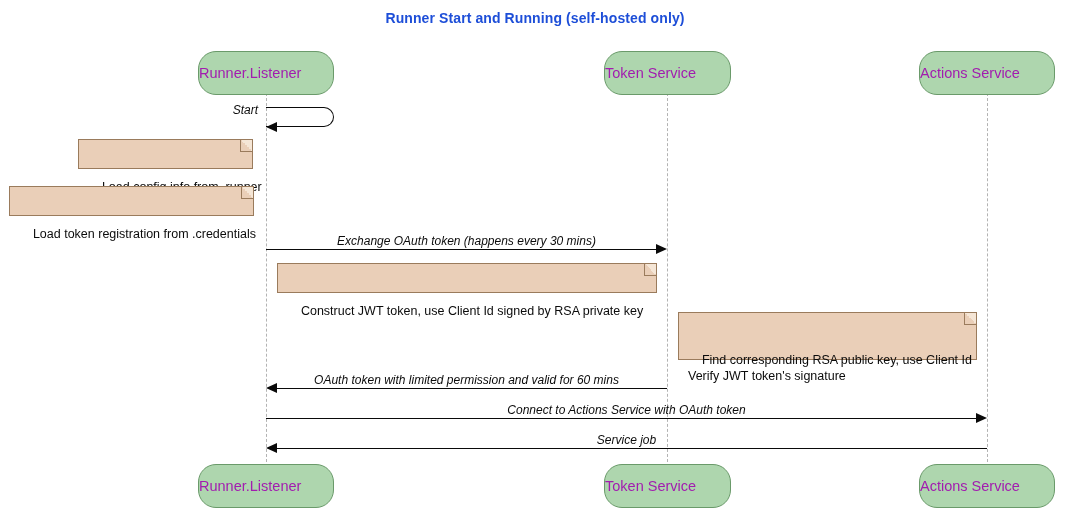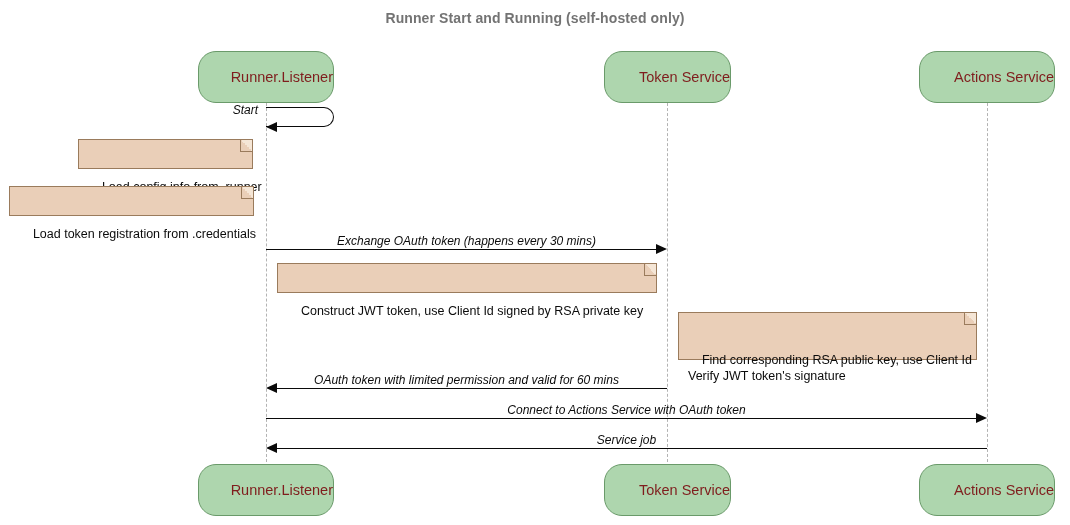--- a/index.html
+++ b/index.html
@@ -22,35 +22,35 @@
     height: 525px;
   }
   .title {
     position: absolute;
     top: 10px;
     left: 0;
     width: 1070px;
     text-align: center;
     font-size: 14px;
     font-weight: bold;
-    color: #737373;
+    color: #1d4ed8;
     letter-spacing: 0.1px;
   }
   .participant {
     position: absolute;
     box-sizing: border-box;
-    height: 52px;
+    height: 44px;
     border-radius: 18px;
     background: #aed6ae;
     border: 1px solid #6a9a6a;
     display: flex;
     align-items: center;
-    justify-content: flex-end;
+    justify-content: flex-start;
     font-size: 14.5px;
-    color: #7f1d1d;
+    color: #a21caf;
     white-space: nowrap;
   }
   .lifeline {
     position: absolute;
     width: 0;
     border-left: 1.5px dashed #b3b3b3;
   }
   .note {
     position: absolute;
     box-sizing: border-box;

